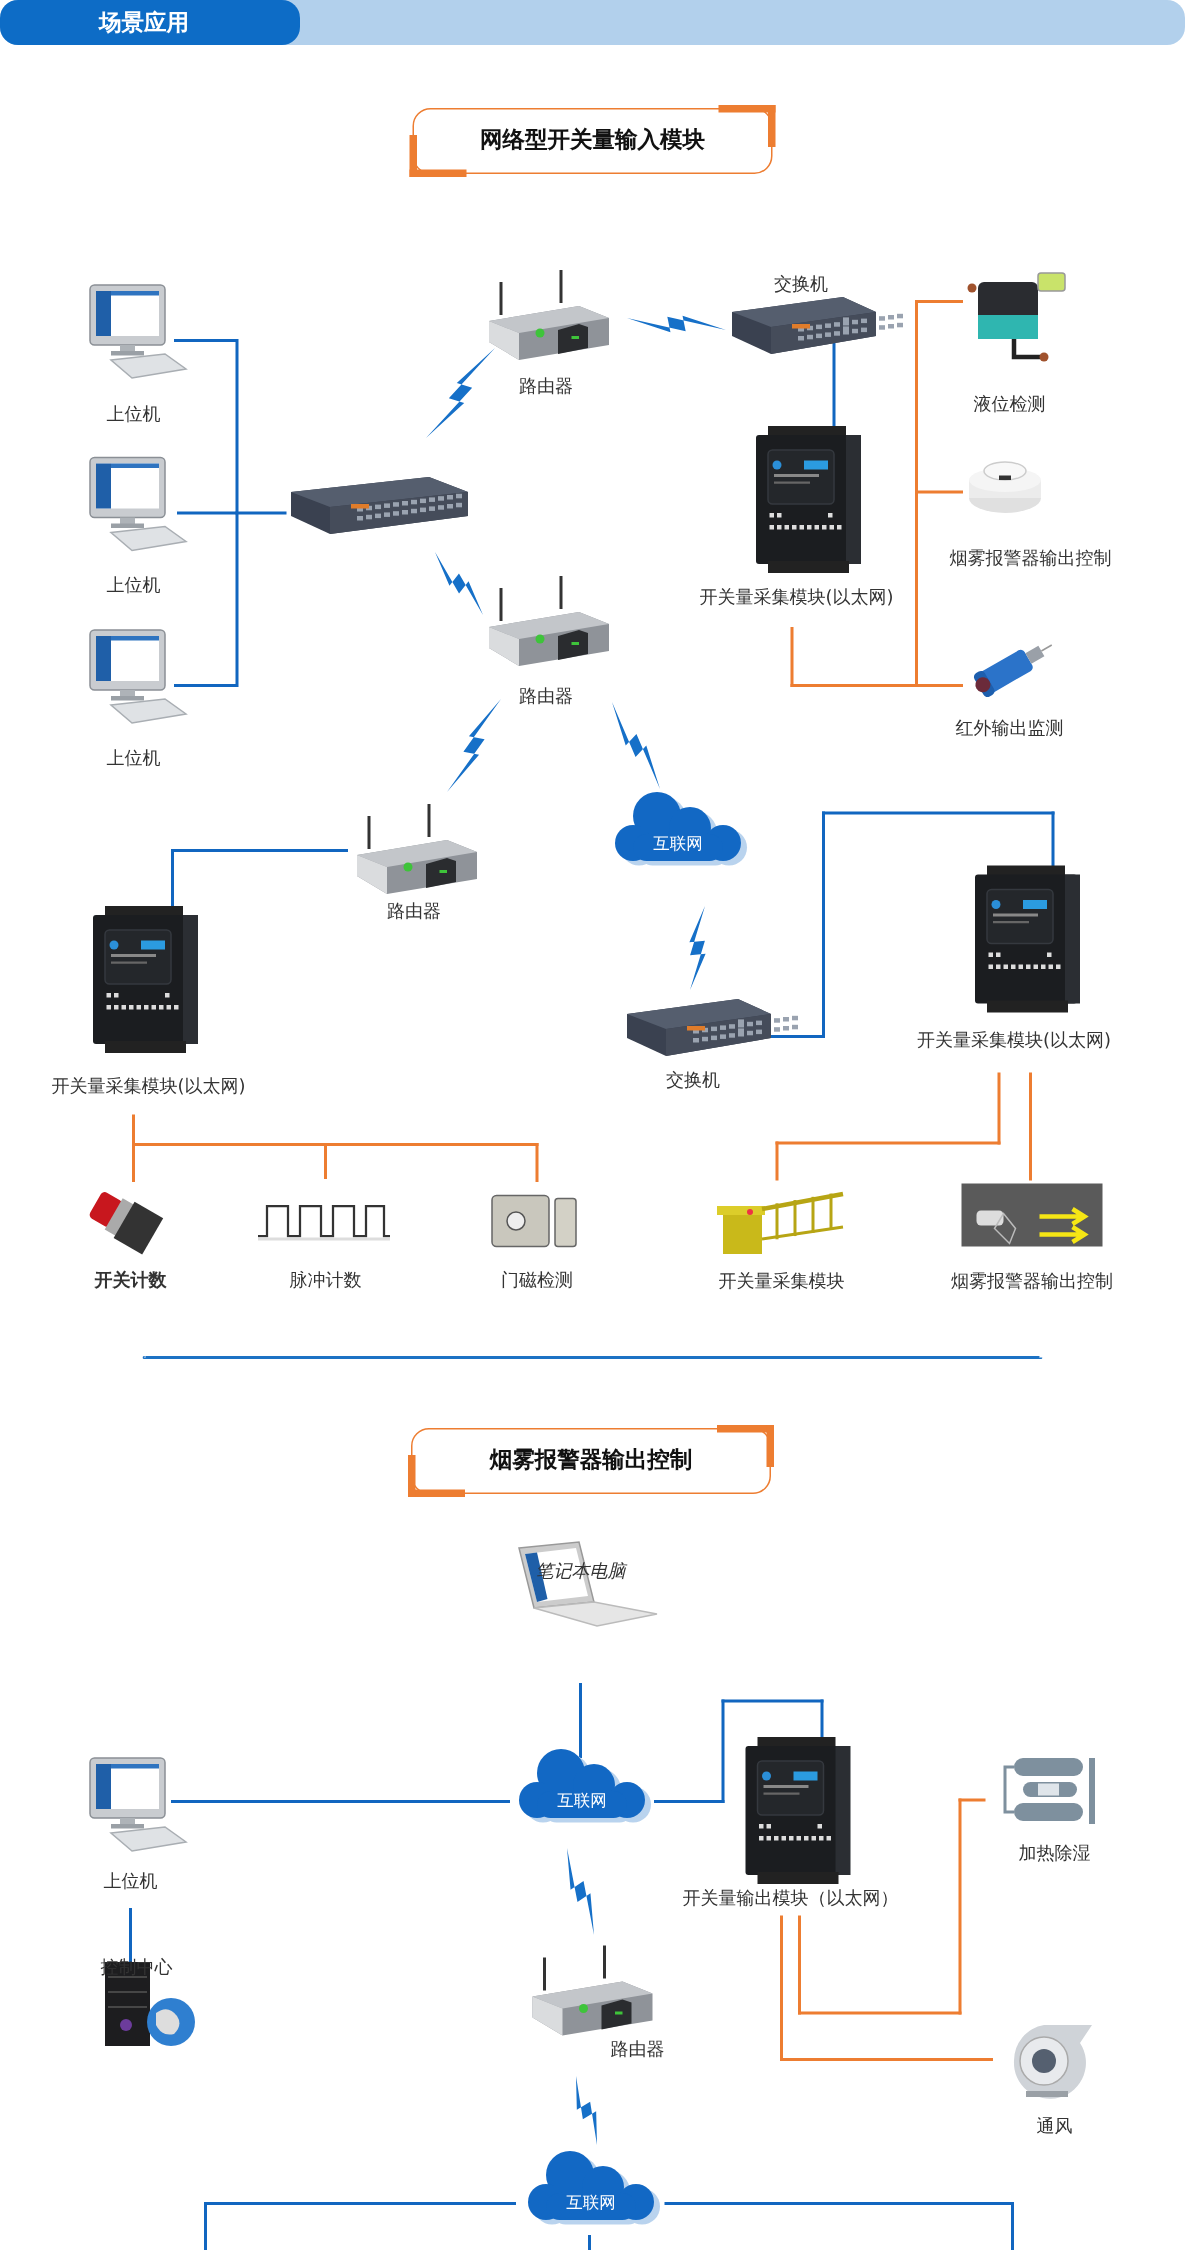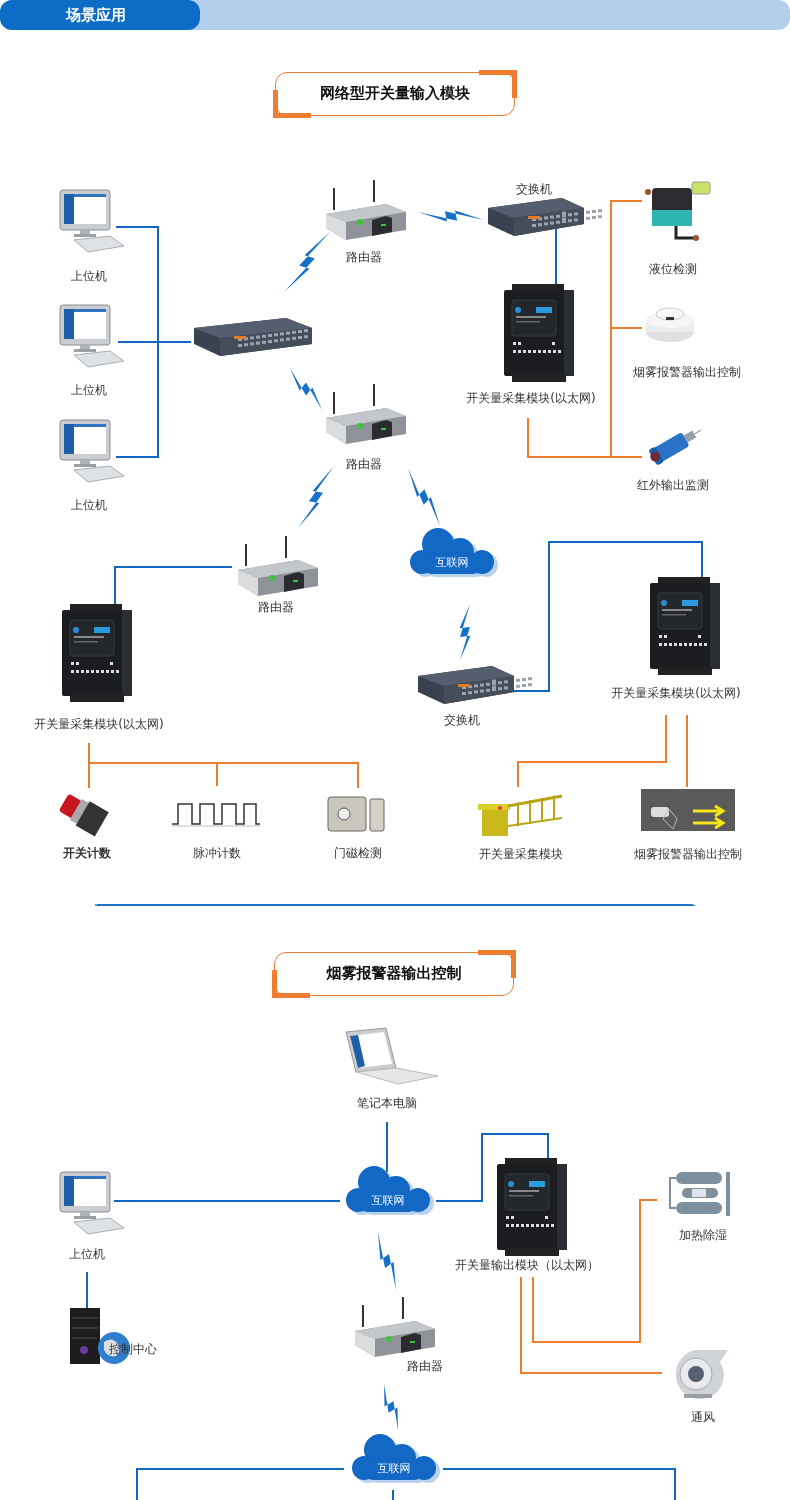--- a/index.html
+++ b/index.html
@@ -549,19 +549,19 @@
       <circle cx="20" cy="24" r="16" fill="#e8eaed" stroke="#aaa"></circle>
       <circle cx="20" cy="24" r="8" fill="#556070"></circle>
       <rect x="8" y="44" width="28" height="4" fill="#9aa0a6"></rect>
     </g>
     <g>
       <polygon points="378,1232 380.3696151791326,1259.8783952892347 389.0202565472449,1254.0144031405102 396,1290 393.6303848208674,1262.1216047107653 384.9797434527551,1267.9855968594898" fill="#1670c8"></polygon>
       <polygon points="384,1384 384.55995671742687,1406.4469696946962 393.42669552171543,1401.2353535368693 398,1430 397.44004328257313,1407.5530303053038 388.57330447828457,1412.7646464631307" fill="#1670c8"></polygon>
     </g>
   </svg>
 
-<div class="abs lbl" style="left:387px;top:1095px;">笔记本电脑</div>
+<div class="abs lbl" style="left:387px;top:1039px;font-style:italic;">笔记本电脑</div>
 <div class="abs lbl" style="left:87px;top:1246px;">上位机</div>
-<div class="abs lbl" style="left:91px;top:1341px;margin-left:42px;">控制中心</div>
+<div class="abs lbl" style="left:91px;top:1303px;">控制中心</div>
 <div class="abs lbl" style="left:425px;top:1358px;">路由器</div>
 <div class="abs lbl" style="left:527px;top:1257px;">开关量输出模块（以太网）</div>
 <div class="abs lbl" style="left:703px;top:1227px;">加热除湿</div>
 <div class="abs lbl" style="left:703px;top:1409px;">通风</div>
 
 </body></html>

